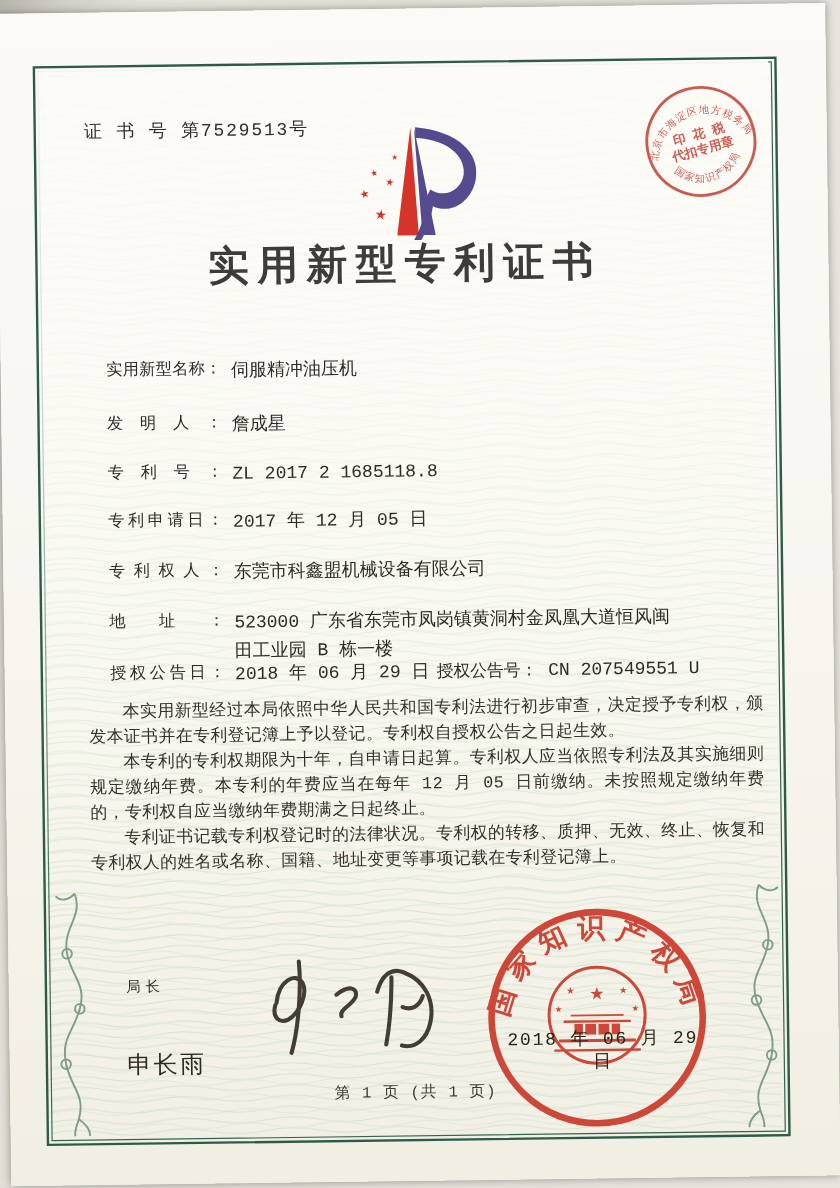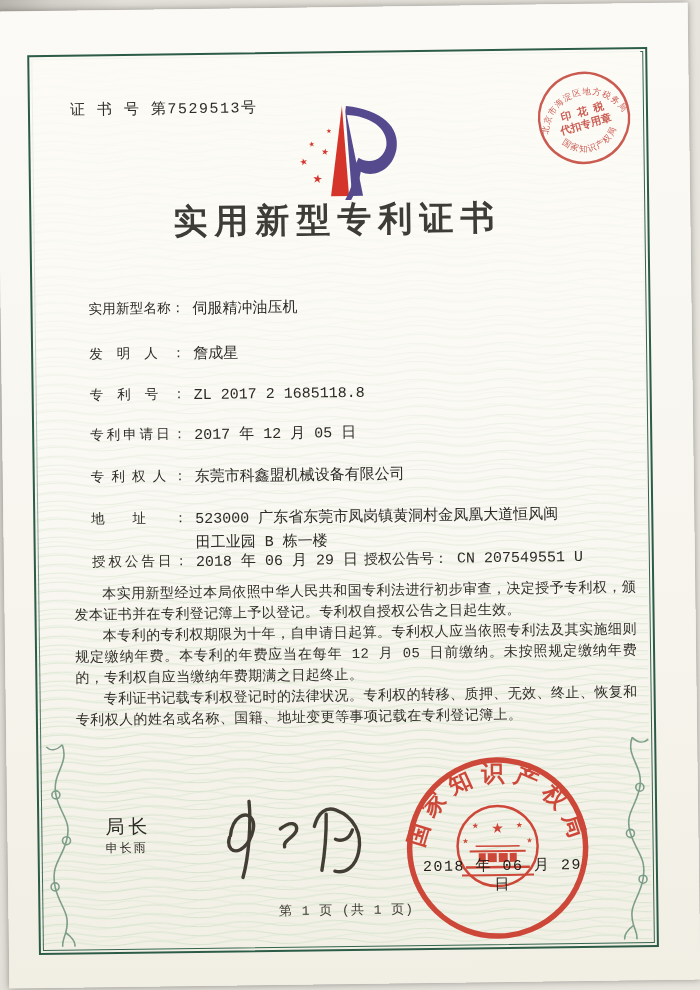--- a/index.html
+++ b/index.html
@@ -22,22 +22,22 @@
   .field{display:flex;left:88px;width:545px;font-size:15px;color:#2e2b26;line-height:1.6;z-index:4;}
   .field-label{flex:none;display:inline-block;width:96px;font-size:13.5px;
     text-align:justify;text-align-last:justify;color:#2e2b26;}
   .field-value{margin-left:8px;}
   .addr .field-value{width:372px;}
   .grant-right{position:absolute;left:272px;top:0;white-space:nowrap;}
   .grant-right .glabel{font-size:14px;}
   .paras{left:70px;top:574px;width:562px;z-index:4;color:#33302b;font-size:14px;
     line-height:21px;text-align:justify;letter-spacing:.4px;}
   .paras p{margin:0;text-indent:2em;}
-  .director-title{left:98px;top:804px;font-size:19px;letter-spacing:4px;color:#2e2b26;z-index:6;}
-  .director-name{left:98px;top:830px;font-size:12px;letter-spacing:2px;color:#2e2b26;z-index:6;}
+  .director-title{left:98px;top:804px;font-size:12px;letter-spacing:4px;color:#2e2b26;z-index:6;}
+  .director-name{left:98px;top:864px;font-size:20px;letter-spacing:2px;color:#2e2b26;z-index:6;}
   .seal-date{left:402px;top:851px;width:185px;text-align:center;font-size:15px;
     letter-spacing:1.5px;color:#221e18;z-index:7;}
   .page-footer{left:30px;top:894px;width:616px;text-align:center;font-size:13px;
     letter-spacing:1px;color:#3d3a33;z-index:6;}
   svg{overflow:visible;}
   .z5{z-index:5;} .z6{z-index:6;} .z8{z-index:8;} .z3{z-index:3;} .z2{z-index:2;}
 </style>
 </head>
 <body>
 

